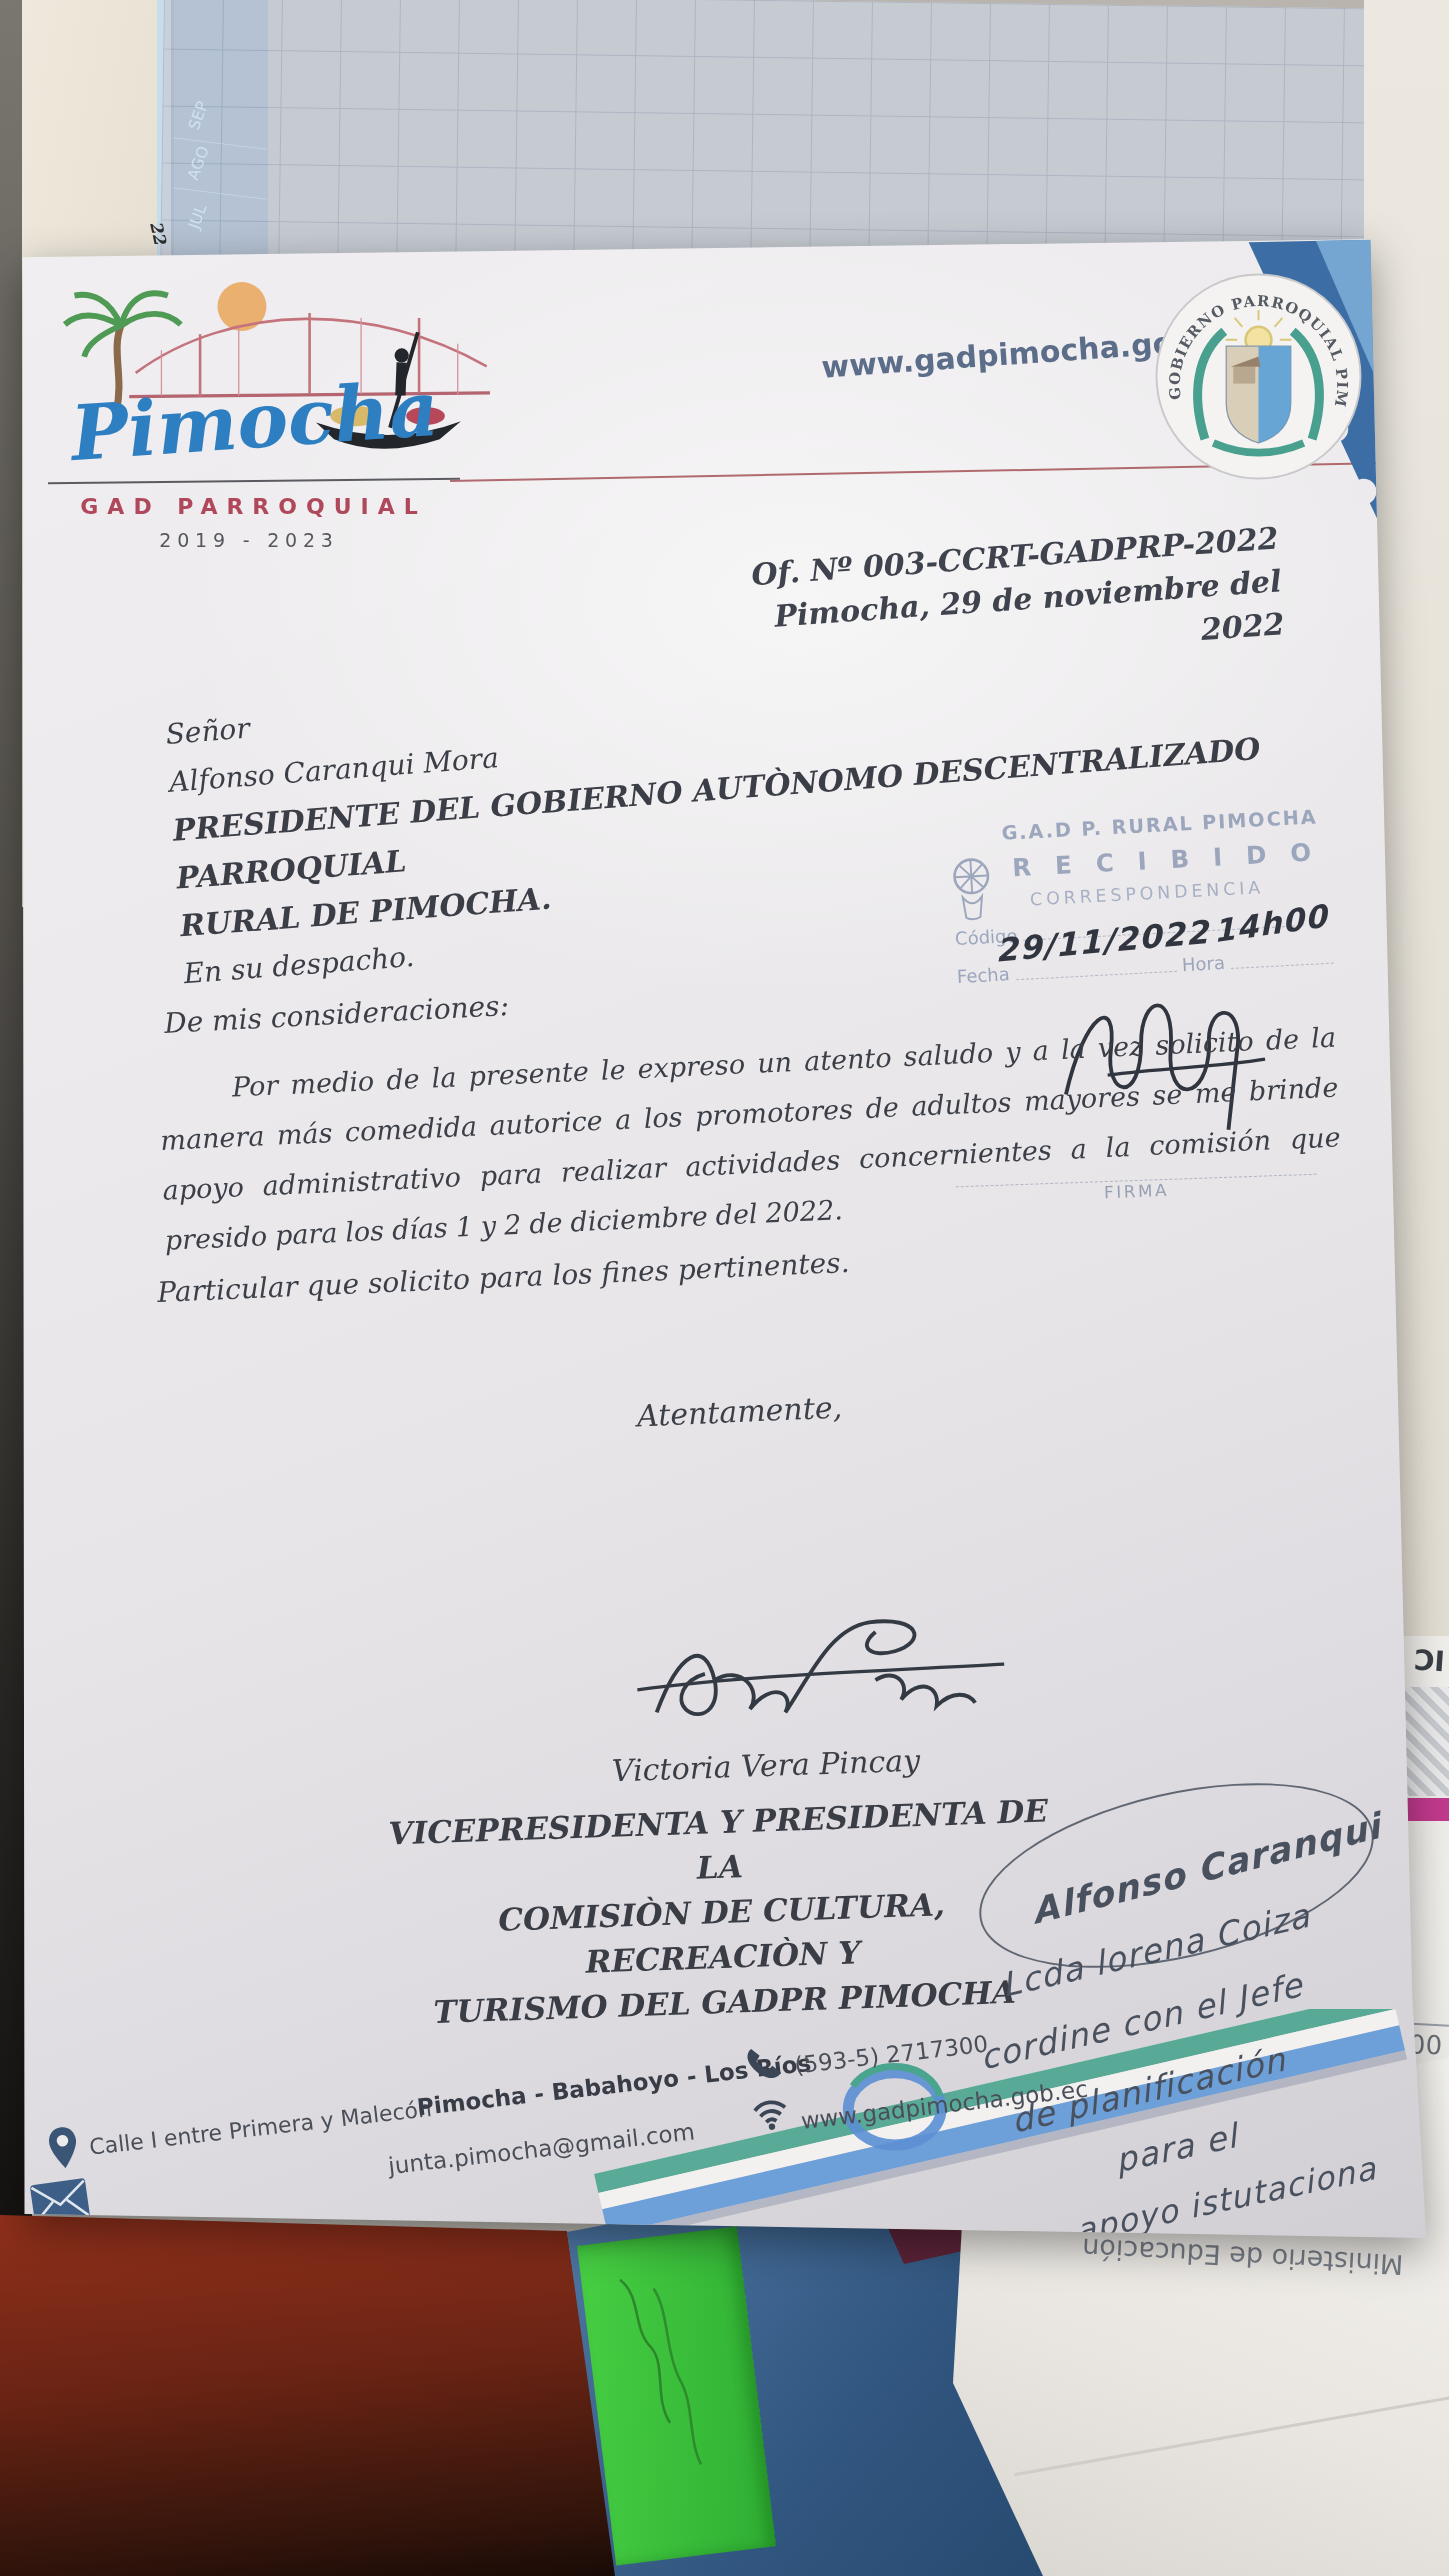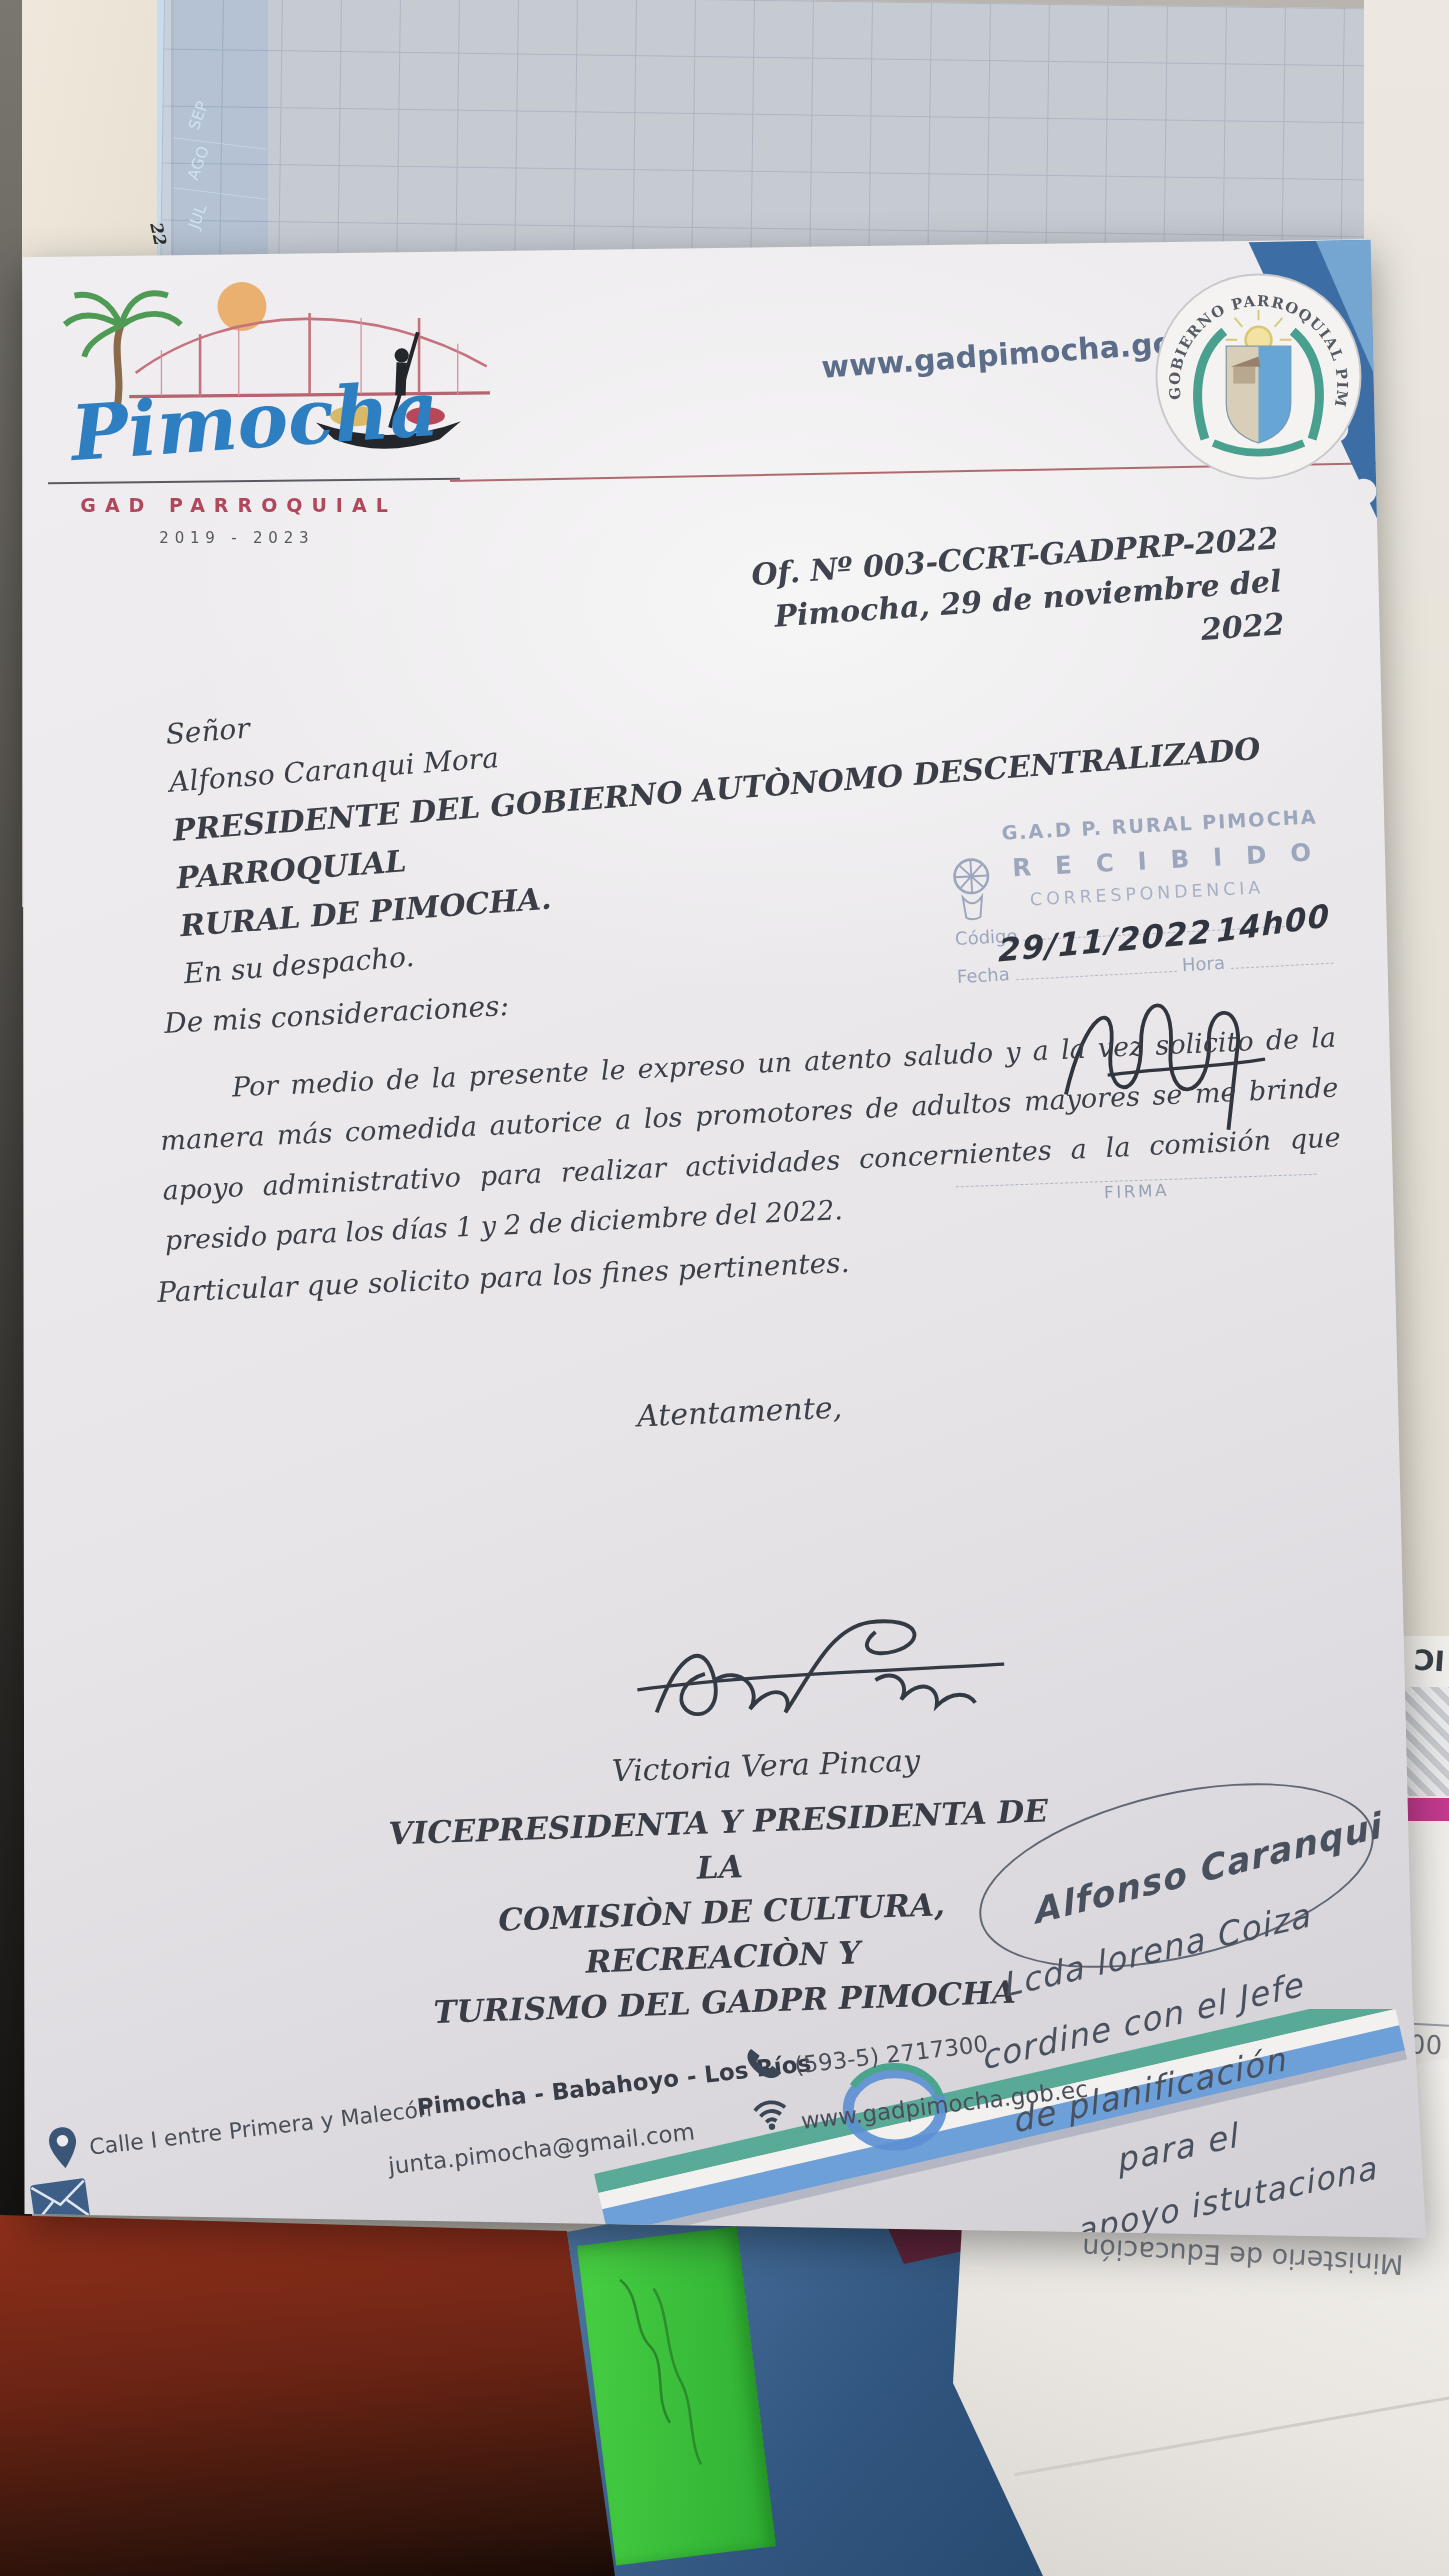--- a/index.html
+++ b/index.html
@@ -88,22 +88,22 @@
         <path d="M120,215 C132,160 112,122 127,82" stroke="#8a6a4a" stroke-width="11" fill="none"></path>
         <path d="M127,82 C90,60 60,62 40,80 M127,82 C110,40 80,30 55,35 M127,82 C140,35 170,25 200,35 M127,82 C165,55 200,60 220,80 M127,82 C95,95 75,110 70,130" stroke="#4f9a55" stroke-width="9" fill="none"></path>
         <path d="M430,232 Q545,272 655,230 L622,258 Q532,288 458,258 Z" fill="#23262b"></path>
         <ellipse cx="490" cy="222" rx="38" ry="16" fill="#d8b96a"></ellipse>
         <ellipse cx="600" cy="222" rx="30" ry="14" fill="#b8475a"></ellipse>
         <circle cx="563" cy="128" r="11" fill="#23262b"></circle>
         <path d="M563,139 L561,190" stroke="#23262b" stroke-width="16"></path>
         <path d="M588,92 L545,240" stroke="#23262b" stroke-width="6"></path>
         <text x="52" y="290" font-family="DejaVu Serif, serif" font-style="italic" font-weight="bold" font-size="118" fill="#2e7fc2" transform="rotate(-4 60 280)">Pimocha</text>
       </svg>
-      <div class="abs sans" style="left:61px;top:256px;font-size:19px;font-weight:bold;letter-spacing:9px;color:#b0485c;">GAD PARROQUIAL</div>
-      <div class="abs sans" style="left:140px;top:291px;font-size:15px;letter-spacing:5.8px;color:#55575e;">2019 - 2023</div>
+      <div class="abs sans" style="left:61px;top:256px;font-size:22px;font-weight:bold;letter-spacing:9px;color:#b0485c;">GAD PARROQUIAL</div>
+      <div class="abs sans" style="left:140px;top:291px;font-size:19px;letter-spacing:5.8px;color:#55575e;">2019 - 2023</div>
 
       <div class="abs" style="left:29px;top:242px;width:412px;height:1.9px;background:#5a5a60;transform:rotate(-.6deg);"></div>
       <div class="abs" style="left:431px;top:233px;width:940px;height:1.9px;background:#b06a6e;transform:rotate(-1.1deg);"></div>
       <div class="abs sans" style="left:802px;top:97px;font-size:30px;font-weight:600;color:#5b6d88;transform:rotate(-4deg);">www.gadpimocha.gob.ec</div>
 
       <svg class="abs" style="left:1220px;top:0;" width="167" height="335" viewBox="0 0 260 520">
         <polygon points="15,6 212,2 240,490" fill="#3c6ea5"></polygon>
         <polygon points="120,4 212,2 228,252" fill="#7fb0d8" opacity=".85"></polygon>
         <circle cx="62" cy="104" r="20" fill="#eceaec"></circle>
           <circle cx="106" cy="200" r="20" fill="#eceaec"></circle>

